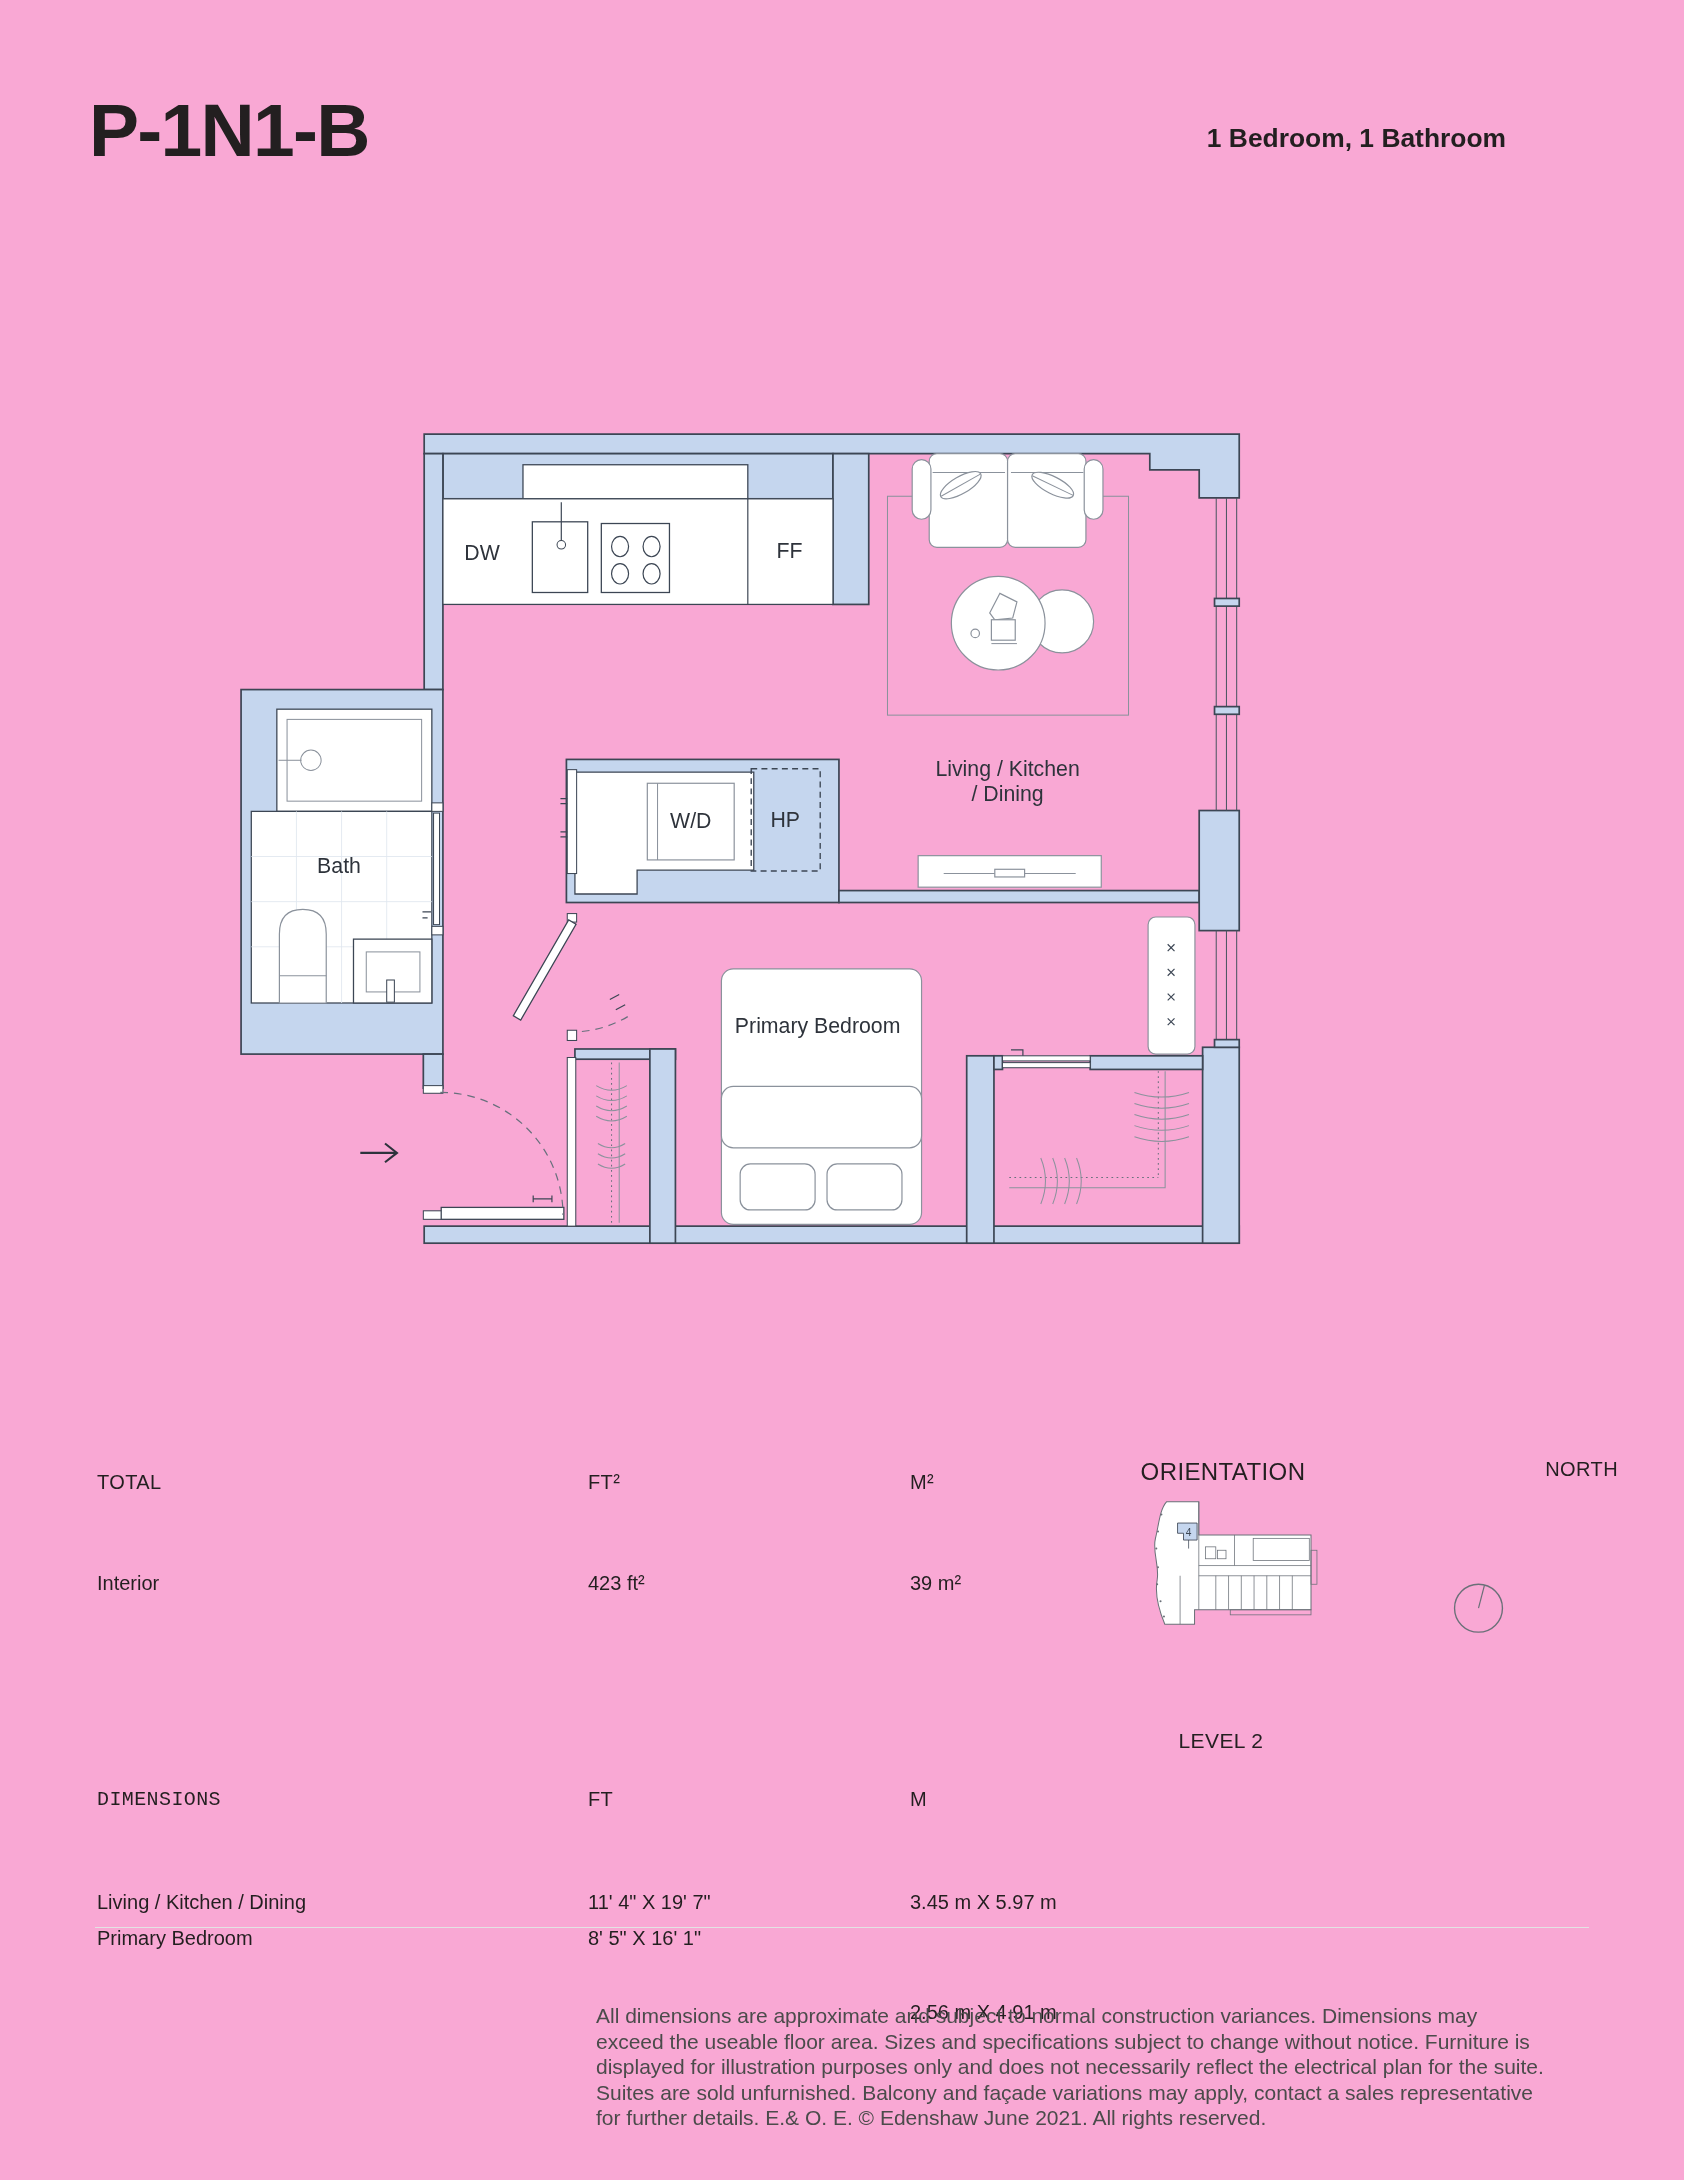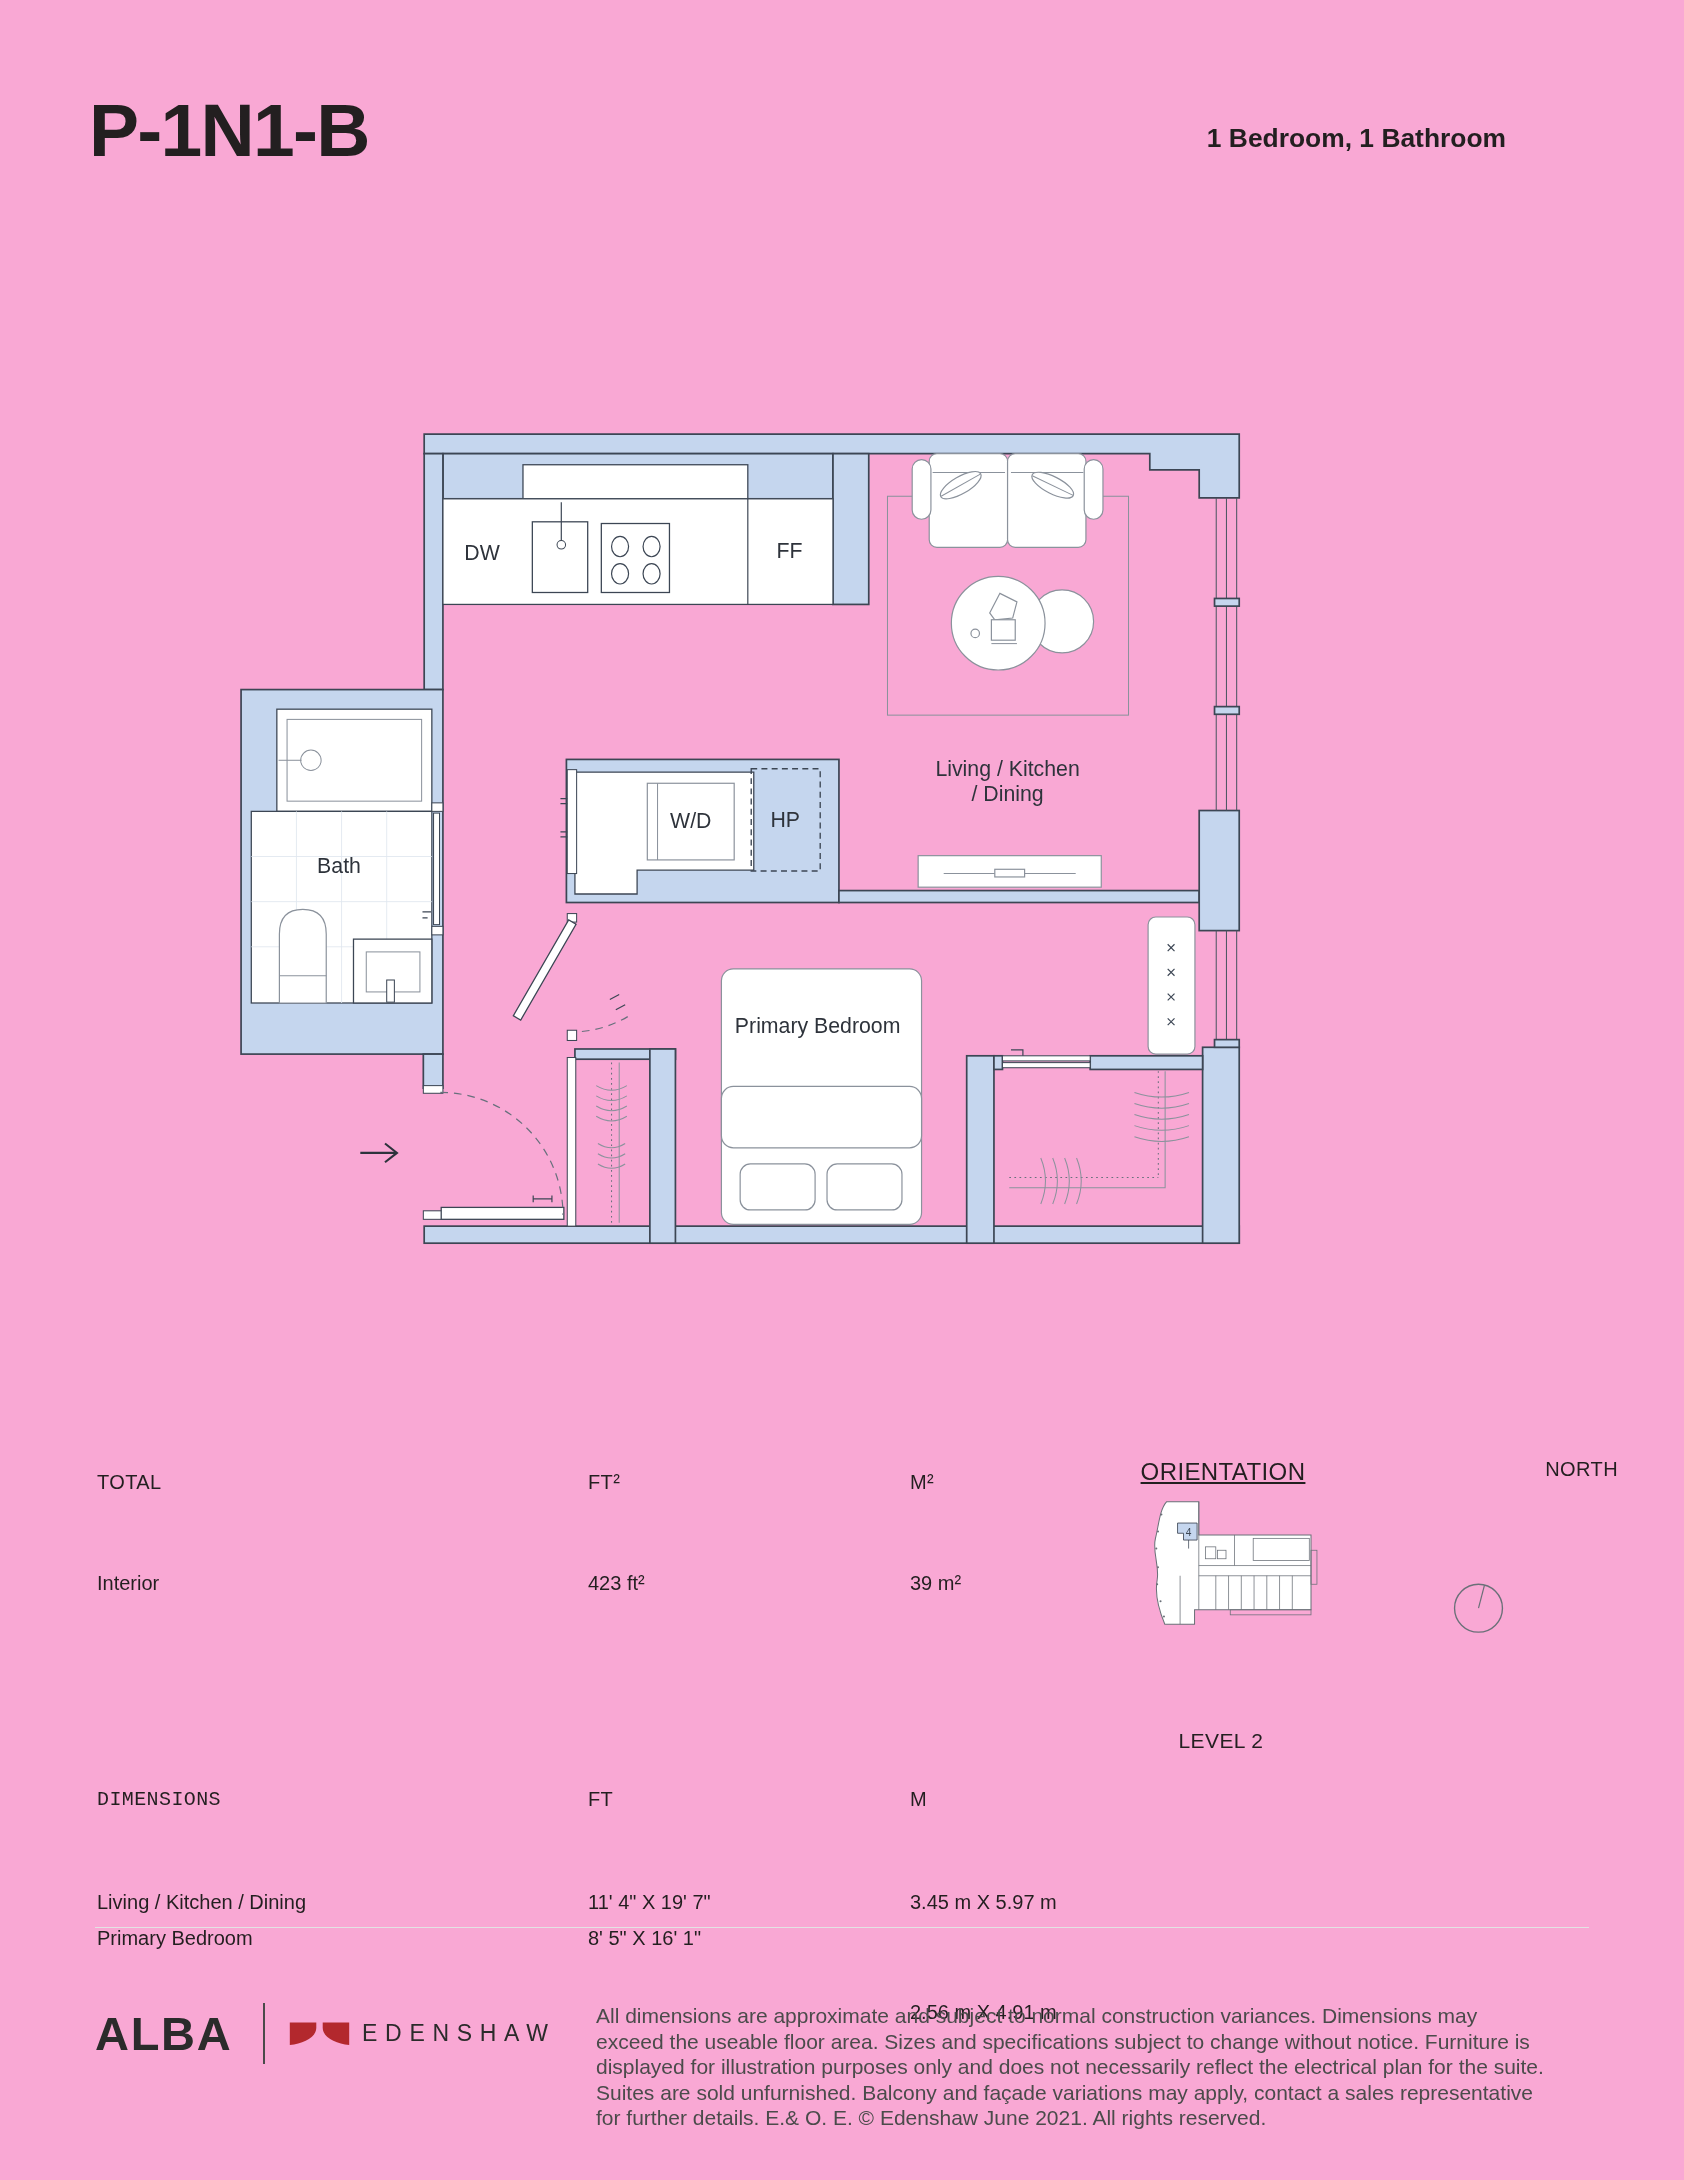--- a/index.html
+++ b/index.html
@@ -24,21 +24,21 @@
   .hpdash { fill:none; stroke:#3c4654; stroke-width:1.6; stroke-dasharray:7 5; }
   .tile   { stroke:#dfe6ef; stroke-width:1; }
   .win    { stroke:#4a5560; stroke-width:1.2; }
   .arrow  { stroke:#2d333c; stroke-width:2.5; fill:none; }
   .plabel { font:25px "Liberation Sans", sans-serif; fill:#2e333b; text-anchor:middle; }
 
   
   .cell { position:absolute; font-size:20px; color:#231f20; white-space:nowrap; }
   .hdr  { letter-spacing:0.4px; }
 
-  .orient-hdr { position:absolute; left:1138px; top:1458px; width:170px; text-align:center; font-size:24px;text-decoration:underline; }
+  .orient-hdr { position:absolute; left:1138px; top:1458px; width:170px; text-align:center; font-size:24px; }
   .north-hdr  { position:absolute; left:1448px; top:1458px; width:170px; text-align:right; font-size:20px; }
   .level-cap  { position:absolute; left:1136px; top:1729px; width:170px; text-align:center; font-size:21px; }
   .keyplan-svg { position:absolute; left:1141px; top:1499px; width:187px; height:145px; }
   .north-svg   { position:absolute; left:1446px; top:1574px; width:65px; height:65px; }
 
   .rule { position:absolute; left:95px; top:1927px; width:1494px; height:0.9px; background:#e3e3e3; }
 
   .footer-brand { position:absolute; left:95px; top:2003px; display:flex; align-items:center; }
   .brand-alba { font-size:47px; font-weight:600; letter-spacing:1.7px; color:#2b2b2b; }
   .brand-div  { width:1.7px; height:61px; background:#4a4a4a; margin:0 24px 0 31px; }
@@ -290,28 +290,17 @@
     <span class="cell" style="left:588px; top:1891px;">11' 4" X 19' 7"</span>
     <span class="cell" style="left:910px; top:1891px;">3.45 m X 5.97 m</span>
 
     <span class="cell" style="left:97px; top:1927px;">Primary Bedroom</span>
     <span class="cell" style="left:588px; top:1927px;">8' 5" X 16' 1"</span>
     <span class="cell" style="left:910px; top:1966px;margin-top:35px;">2.56 m X 4.91 m</span>
   </div>
 
   <div class="rule"></div>
 
-  <div class="footer-brand">
-    <span class="brand-alba">ALBA</span>
-    <span class="brand-div"></span>
-    <span class="eden-wrap">
-      <svg class="eden-mark" viewBox="0 0 76 30">
-        <path d="M1,1 H34 V7 C34,20 18,27 1,29 Z" fill="#b3282d"></path>
-        <path d="M75,1 H42 V7 C42,20 58,27 75,29 Z" fill="#b3282d"></path>
-      </svg>
-      <span class="brand-eden">EDENSHAW</span>
-    </span>
-  </div>
 
   <div class="disclaimer">All dimensions are approximate and subject to normal construction variances. Dimensions may exceed the useable floor area. Sizes and specifications subject to change without notice. Furniture is displayed for illustration purposes only and does not necessarily reflect the electrical plan for the suite. Suites are sold unfurnished. Balcony and façade variations may apply, contact a sales representative for further details. E.&amp; O. E. © Edenshaw June 2021. All rights reserved.</div>
 
 </div>
 
 
 </body></html>

